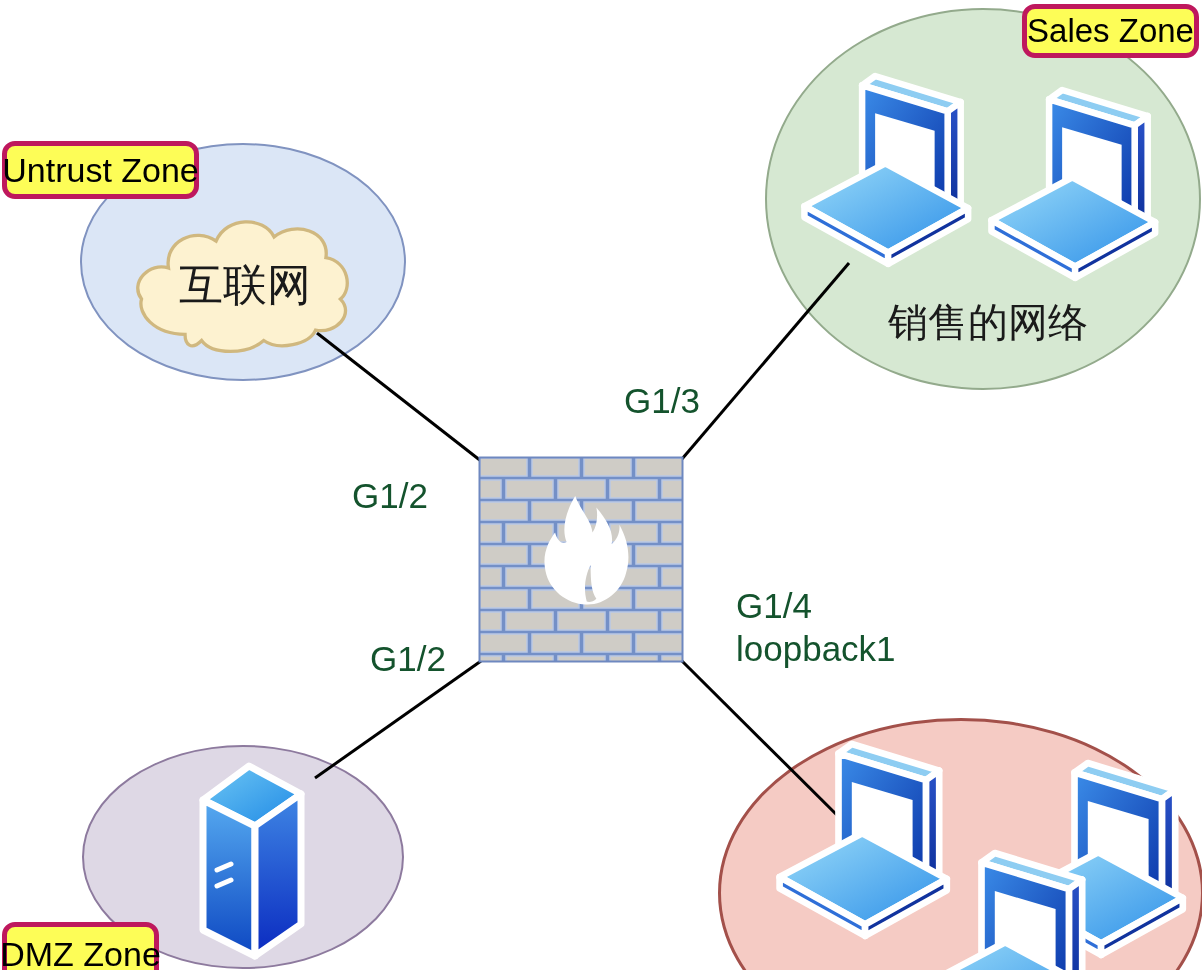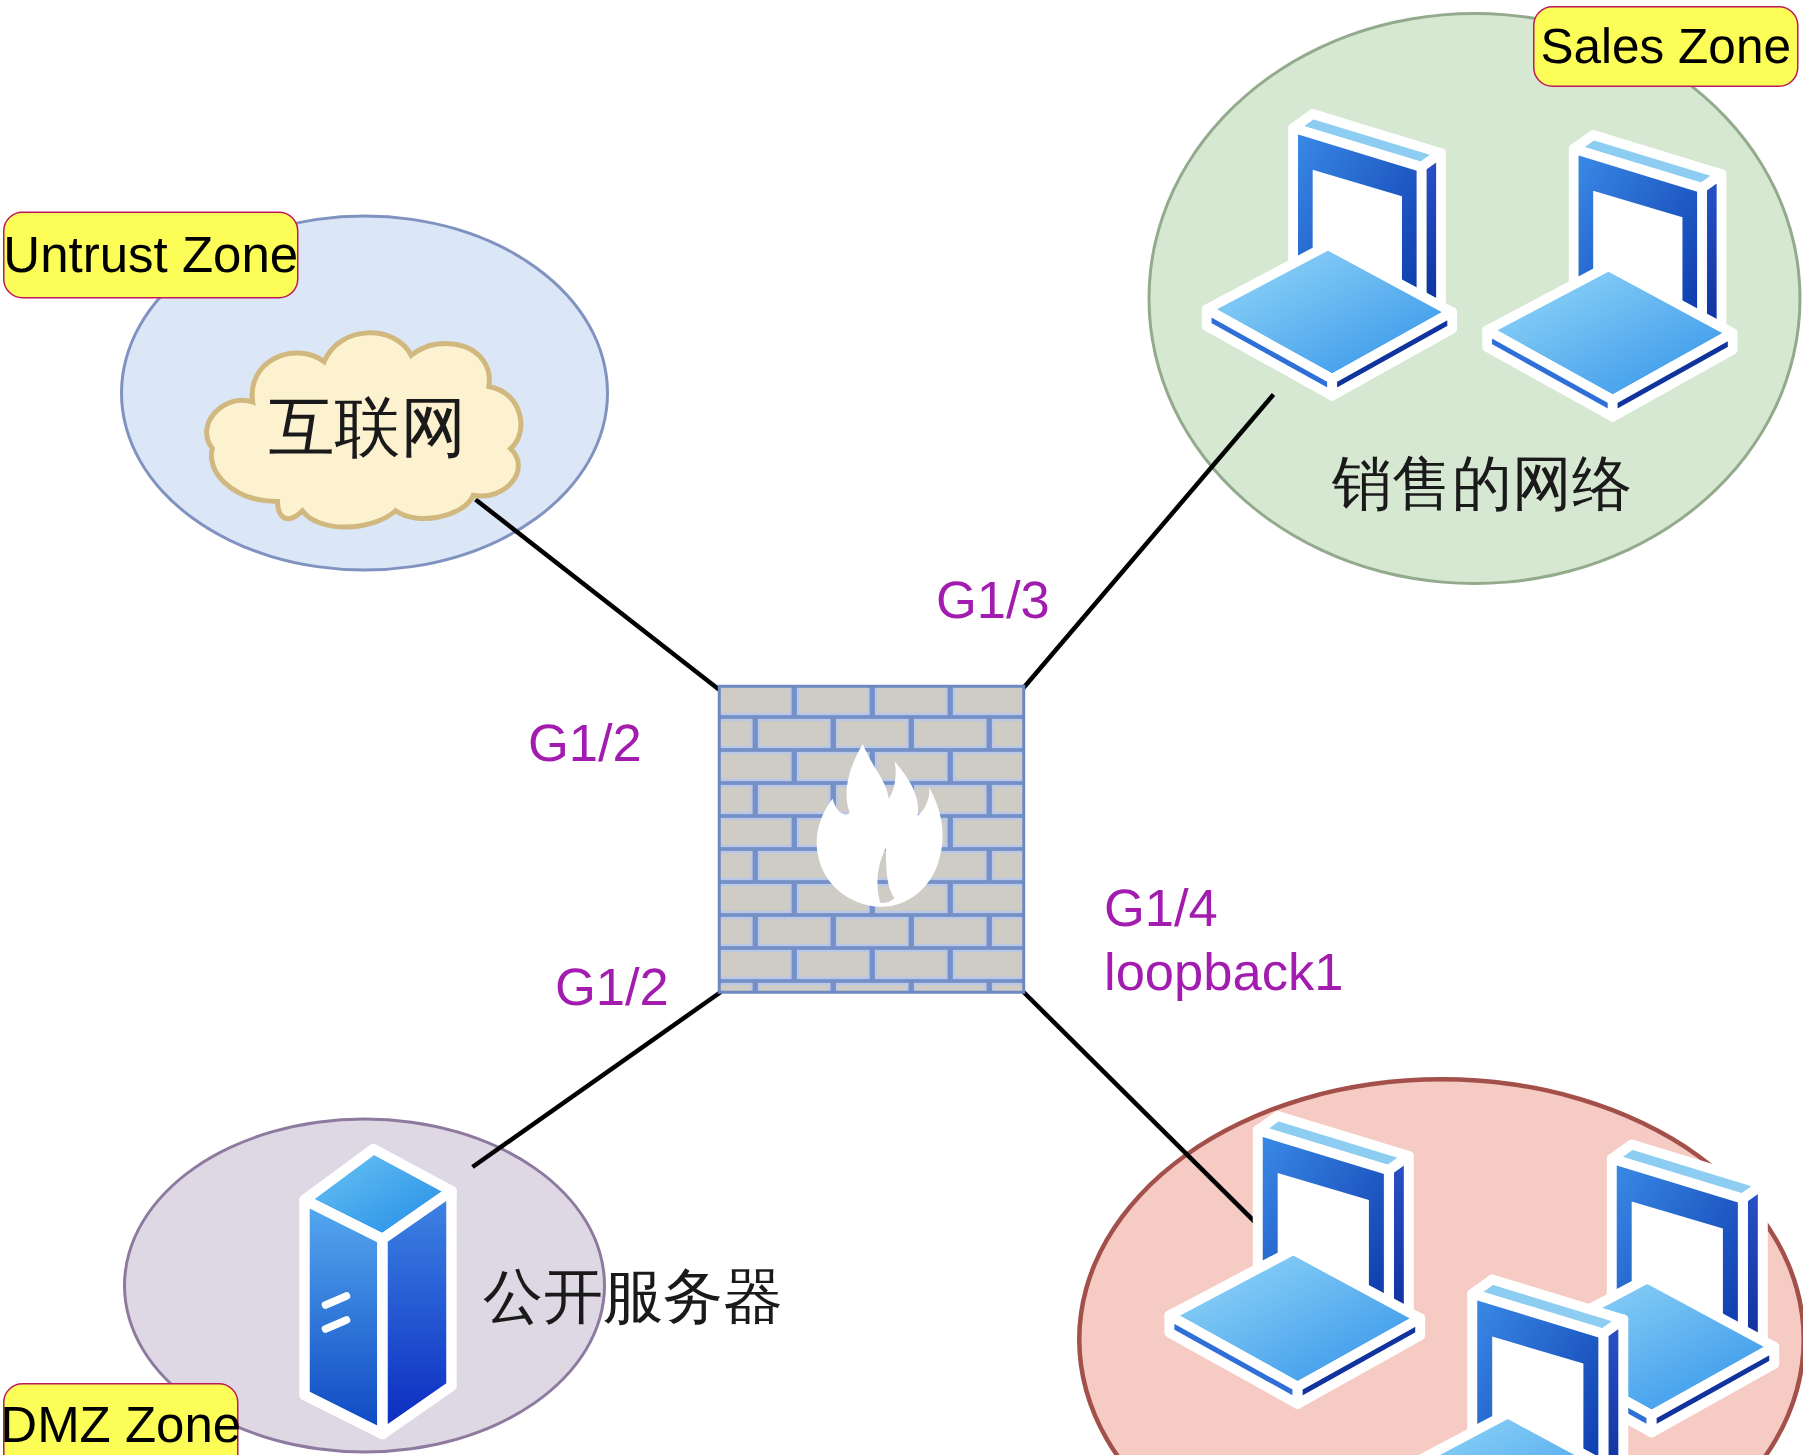--- a/index.html
+++ b/index.html
@@ -8,32 +8,32 @@
     font-family:"Liberation Sans","DejaVu Sans",sans-serif;color:#111;
   }
   .zone{position:absolute;border-radius:50%;}
   .zone.untrust{left:80px;top:143px;width:322px;height:234px;background:#dbe6f6;border:2px solid #8093c0;}
   .zone.sales{left:765px;top:8px;width:432px;height:378px;background:#d6e8d2;border:2px solid #93aa8c;}
   .zone.dmz{left:82px;top:745px;width:318px;height:220px;background:#ded8e5;border:2px solid #8d7a9e;}
   .zone.trust{left:718px;top:718px;width:480px;height:344px;background:#f5cbc4;border:3px solid #a3504a;}
   svg.layer{position:absolute;left:0;top:0;width:1202px;height:970px;pointer-events:none;}
   .dev{position:absolute;}
   .tag{
-    position:absolute;background:#fdfd57;border:1px solid #be185d;border-radius:13px;
+    position:absolute;background:#fdfd57;border:5px solid #be185d;border-radius:13px;
     display:flex;align-items:center;justify-content:center;font-size:34px;color:#000;
     box-sizing:border-box;white-space:nowrap;
   }
   .tag.untrust-tag{left:2px;top:141px;width:197px;height:58px;}
   .tag.sales-tag{left:1022px;top:4px;width:177px;height:54px;font-size:33px;}
   .tag.dmz-tag{left:2px;top:922px;width:157px;height:62px;align-items:flex-start;padding-top:8px;}
   .nodelabel{position:absolute;color:#1a1a1a;text-align:center;white-space:nowrap;}
   .nodelabel.internet{left:160px;top:256px;width:170px;font-size:44px;font-family:Liberation Mono, monospace;}
   .nodelabel.sales-net{left:888px;top:295px;width:190px;font-size:40px;font-family:Liberation Mono, monospace;}
   .nodelabel.dmz-srv{left:322px;top:837px;width:200px;font-size:40px;}
-  .iflabel{position:absolute;font-size:35px;color:#a21caf;white-space:nowrap;}
+  .iflabel{position:absolute;font-size:35px;color:#14532d;white-space:nowrap;}
   .iflabel.g12{left:352px;top:440px;margin-top:36px;}
   .iflabel.g13{left:624px;top:381px;}
   .iflabel.g14{left:370px;top:639px;}
   .iflabel.trust-if{left:736px;top:584px;line-height:43px;}
 </style>
 </head>
 <body>
 
 <div class="canvas">
 
@@ -119,21 +119,20 @@
       <use href="#sym-laptop"></use>
     </svg>
   <svg class="dev" style="left:984px;top:82px;width:186px;height:202px">
       <use href="#sym-laptop"></use>
     </svg>
   <div class="nodelabel sales-net">销售的网络</div>
 
   <svg class="dev" style="left:197px;top:758px;width:116px;height:206px">
       <use href="#sym-server"></use>
     </svg>
-  <div class="nodelabel dmz-srv">公开服务器</div>
 
   <svg class="dev" style="left:772px;top:736px;width:190px;height:206px">
       <use href="#sym-laptop"></use>
     </svg>
   <svg class="dev" style="left:1008px;top:755px;width:190px;height:206px">
       <use href="#sym-laptop"></use>
     </svg>
   <svg class="dev" style="left:915px;top:845px;width:190px;height:206px">
       <use href="#sym-laptop"></use>
     </svg>

